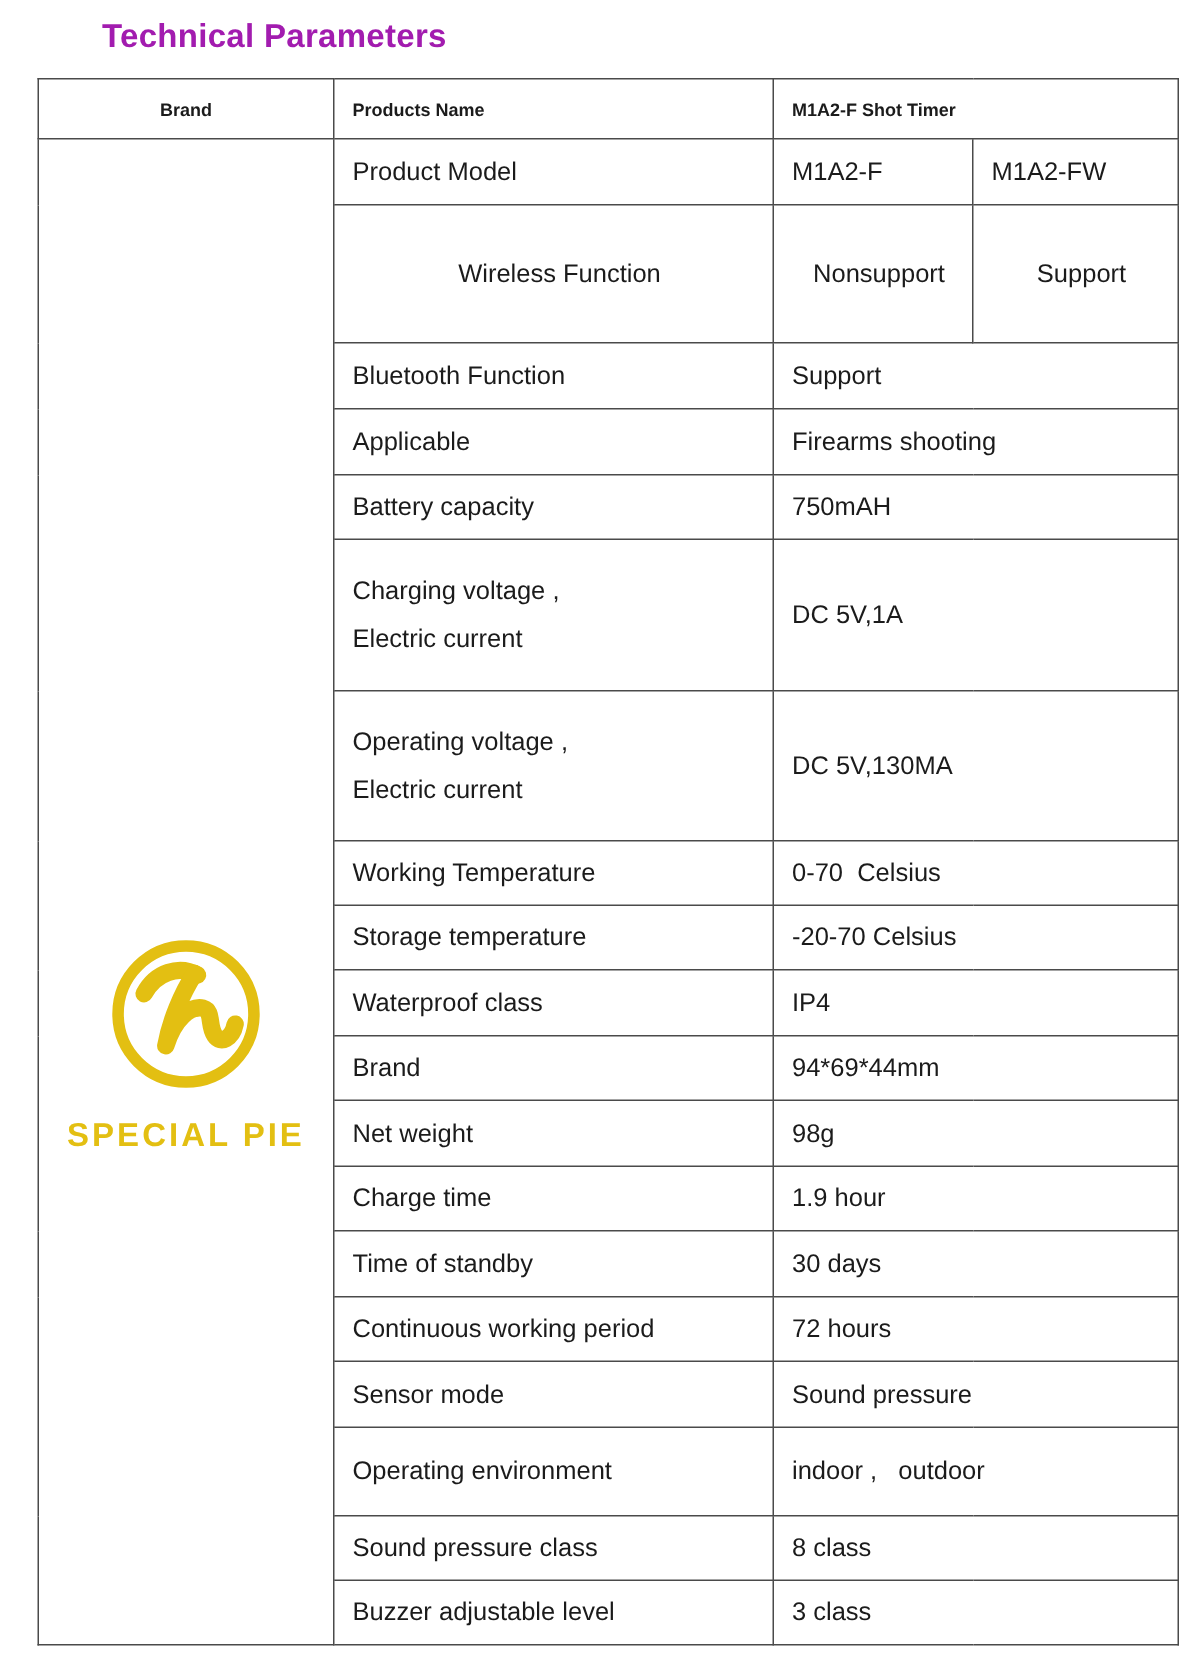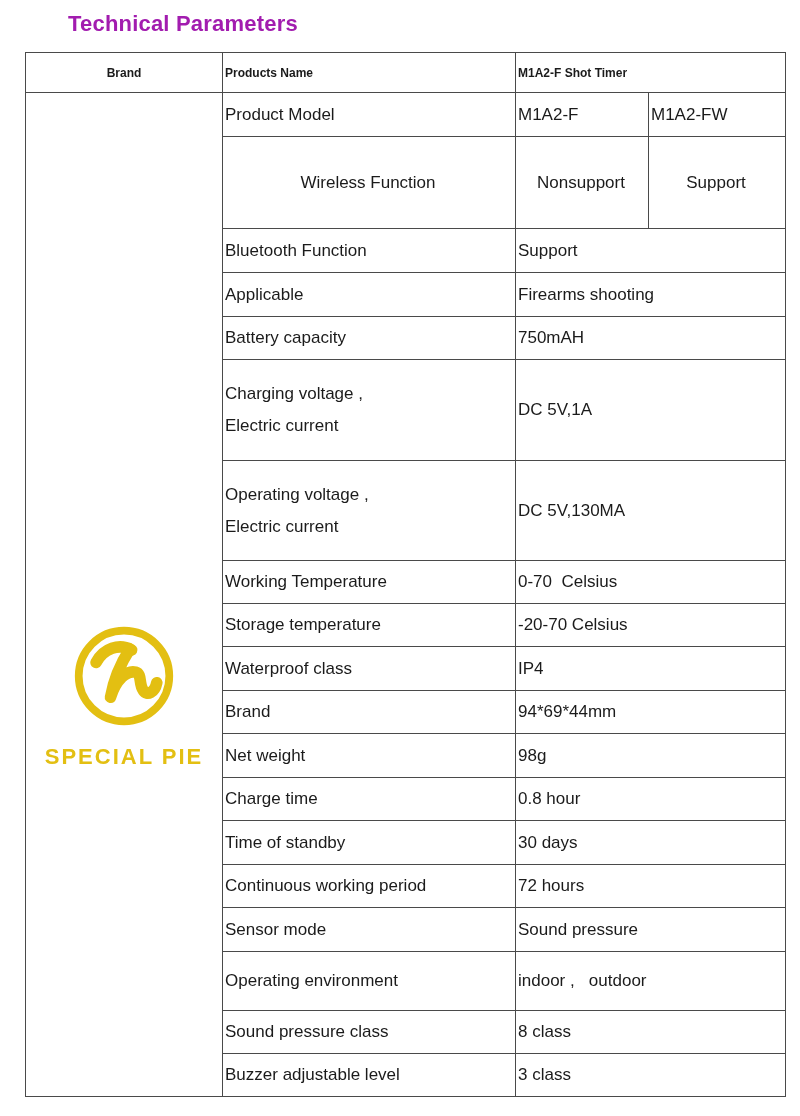--- a/index.html
+++ b/index.html
@@ -15,21 +15,21 @@
     letter-spacing: 0.2px;
   }
   table.spec-table {
     position: absolute; left: 25px; top: 52px;
     width: 760px; table-layout: fixed;
     border-collapse: collapse;
   }
   td {
     border: 1px solid var(--border);
     font-size: 17px; color: var(--text);
-    padding: 0 4px 0 2px;
+    padding: 0 4px 0 12px;
     vertical-align: middle;
     white-space: pre-wrap;
     overflow: hidden;
   }
   
   tr.h40  { height: 40px; }
   tr.h43  { height: 43px; }
   tr.h44  { height: 44px; }
   tr.h59  { height: 59px; }
   tr.h92  { height: 92px; text-align: center; }
@@ -137,21 +137,21 @@
     <tr class="h43">
       <td>Brand</td>
       <td colspan="2">94*69*44mm</td>
     </tr>
     <tr class="h44">
       <td>Net weight</td>
       <td colspan="2">98g</td>
     </tr>
     <tr class="h43">
       <td>Charge time</td>
-      <td colspan="2">0.8 hour</td>
+      <td colspan="2">1.9 hour</td>
     </tr>
     <tr class="h44">
       <td>Time of standby</td>
       <td colspan="2">30 days</td>
     </tr>
     <tr class="h43">
       <td>Continuous working period</td>
       <td colspan="2">72 hours</td>
     </tr>
     <tr class="h44">

